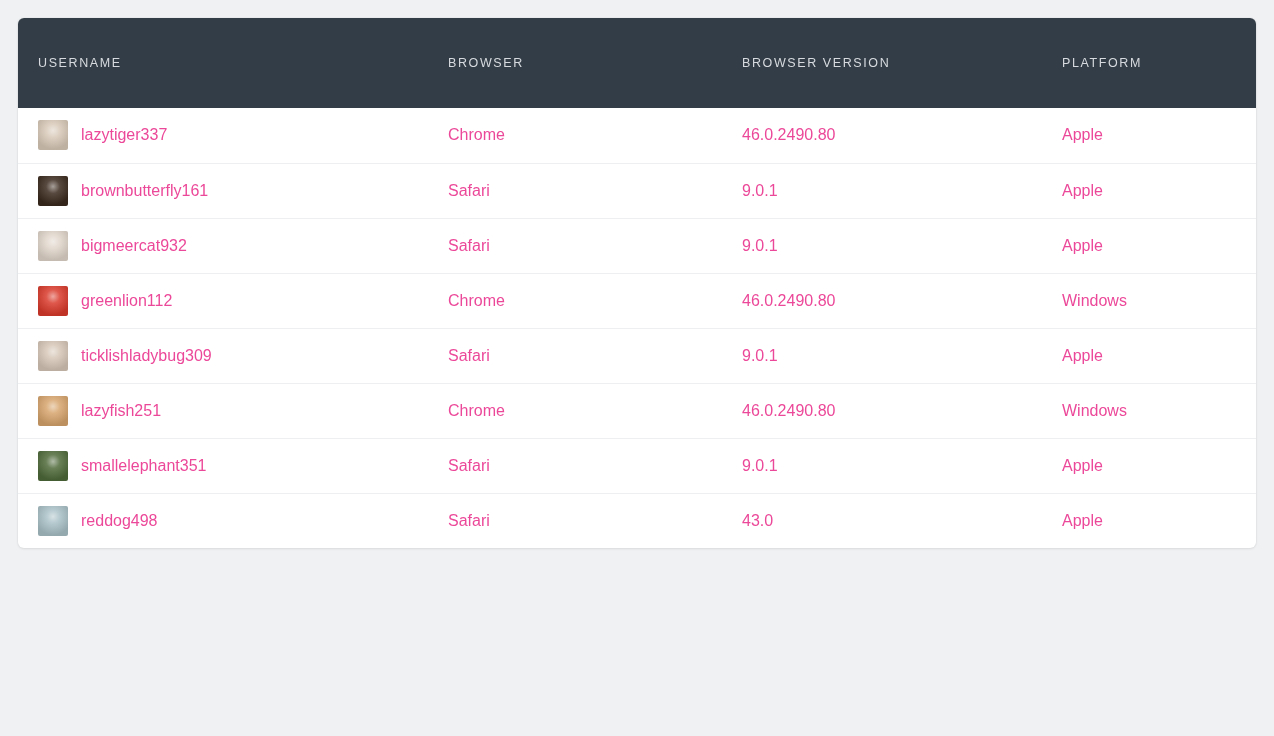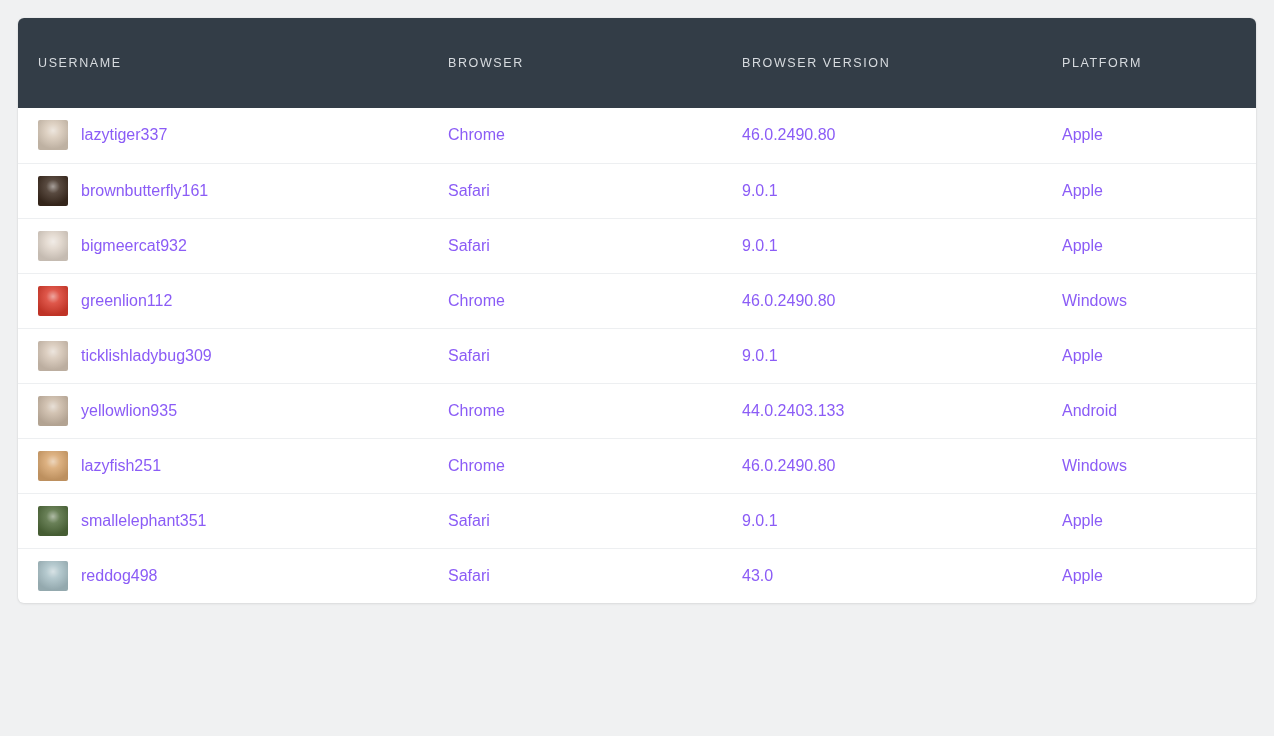--- a/index.html
+++ b/index.html
@@ -31,21 +31,21 @@
     text-align: left;
     font-size: 12.5px;
     letter-spacing: 1.6px;
     font-weight: 500;
     color: #d7dbdf;
     padding: 38px 20px;
     text-transform: uppercase;
   }
   tbody td {
     font-size: 16px;
-    color: #8b5cf6;
+    color: #ec4899;
     padding: 0 20px;
     height: 55px;
     border-bottom: 1px solid #edeff1;
     vertical-align: middle;
     white-space: nowrap;
   }
   tbody tr:last-child td {
     border-bottom: none;
   }
   .user-cell {
@@ -137,31 +137,20 @@
                 <span>ticklishladybug309</span>
               </div>
             </td>
             <td>Safari</td>
             <td>9.0.1</td>
             <td>Apple</td>
           </tr>
           <tr>
             <td>
               <div class="user-cell">
-                <div class="avatar" style="background: radial-gradient(circle at 50% 35%, rgba(255, 255, 255, 0.55) 0%, rgba(255, 255, 255, 0.15) 28%, rgba(0, 0, 0, 0.12) 75%) rgb(203, 185, 166);"></div>
-                <span>yellowlion935</span>
-              </div>
-            </td>
-            <td>Chrome</td>
-            <td>44.0.2403.133</td>
-            <td>Android</td>
-          </tr>
-          <tr>
-            <td>
-              <div class="user-cell">
                 <div class="avatar" style="background: radial-gradient(circle at 50% 35%, rgba(255, 255, 255, 0.55) 0%, rgba(255, 255, 255, 0.15) 28%, rgba(0, 0, 0, 0.12) 75%) rgb(215, 164, 108);"></div>
                 <span>lazyfish251</span>
               </div>
             </td>
             <td>Chrome</td>
             <td>46.0.2490.80</td>
             <td>Windows</td>
           </tr>
           <tr>
             <td>

